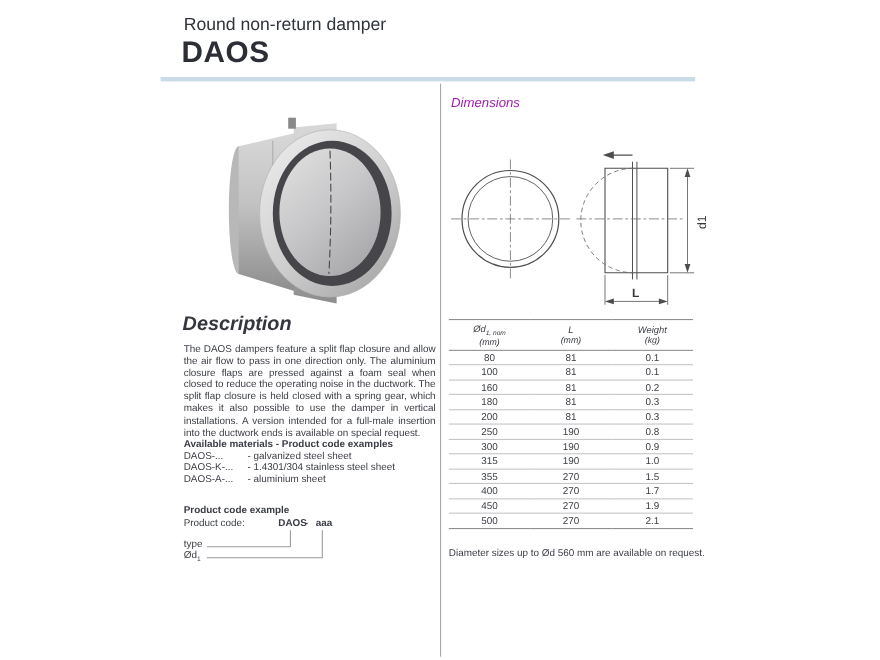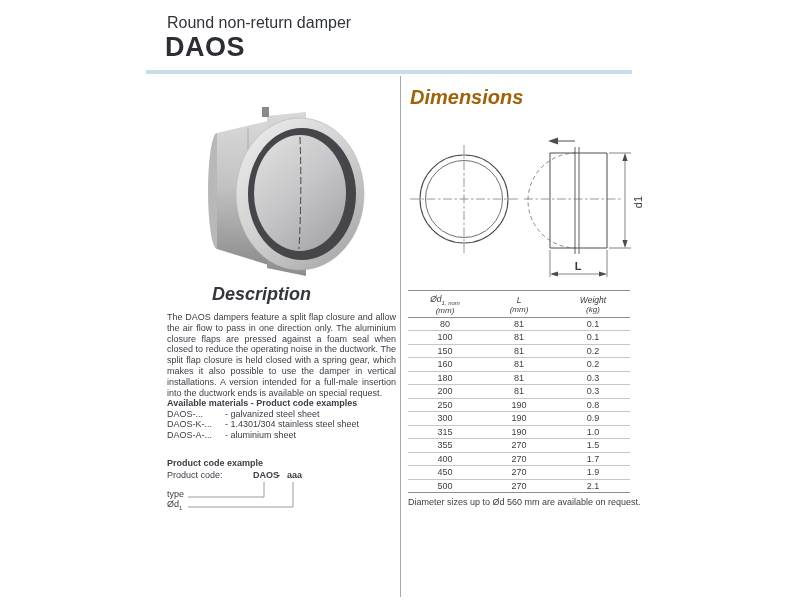--- a/index.html
+++ b/index.html
@@ -7,41 +7,41 @@
     position:relative; width:696px; height:600px; background:#ffffff;
     font-family:"Liberation Sans", sans-serif; color:#393c42; overflow:hidden;
   }
   .subtitle { position:absolute; left:167px; top:14px; font-size:16px; color:#2f333a; }
   .title { position:absolute; left:165px; top:32px; font-size:27px; font-weight:800; letter-spacing:0.5px; color:#2b2e35; }
   .blue-rule { position:absolute; left:146px; top:70px; width:486px; height:4px; background:#c9dce8; }
   .v-divider { position:absolute; left:400px; top:76px; width:1px; height:521px; background:#a8a8a8; }
 
   .photo { position:absolute; left:192px; top:98px; }
 
-  .desc-heading { position:absolute; left:166px; top:284px; font-size:18px; font-style:italic; font-weight:bold; color:#33363c;margin-left:46px; }
+  .desc-heading { position:absolute; left:166px; top:284px; font-size:18px; font-style:italic; font-weight:bold; color:#33363c; }
   .desc-text { position:absolute; left:167px; top:312px; width:229px; font-size:9px; line-height:10.8px; text-align:justify; color:#3a3d44; }
 
   .materials { position:absolute; left:167px; top:398px; font-size:9px; line-height:10.6px; color:#3a3d44; }
   .materials-heading { font-weight:bold; }
   .material-row { display:flex; }
   .material-code { width:58px; flex:none; }
 
   .pcode { position:absolute; left:167px; top:458px; font-size:9px; color:#3a3d44; }
   .pcode-heading { font-weight:bold; }
   .pcode-line { position:relative; margin-top:2px; height:11px; width:230px; }
   .pcode-label { position:absolute; left:0; top:0; }
   .pcode-type { position:absolute; left:86px; top:0; font-weight:bold; }
   .pcode-sep  { position:absolute; left:110px; top:0; font-weight:bold; }
   .pcode-size { position:absolute; left:120px; top:0; font-weight:bold; }
 
   .callout-label-1 { position:absolute; left:167px; top:489px; font-size:9px; color:#3a3d44; }
   .callout-label-2 { position:absolute; left:167px; top:499px; font-size:9px; color:#3a3d44; }
   .callout-lines { position:absolute; left:167px; top:478px; }
 
-  .dim-heading { position:absolute; left:410px; top:86px; font-size:20px; font-style:italic; font-weight:bold; color:#a16207; }
+  .dim-heading { position:absolute; left:410px; top:86px; font-size:12px; font-style:italic; font-weight:normal; color:#a21caf; }
   .drawing { position:absolute; left:408px; top:118px; }
   .dwg-text { font-size:11px; fill:#35383e; }
 
   .dim-table { position:absolute; left:408px; top:290px; width:222px; border-collapse:collapse; table-layout:fixed; border-top:1px solid #8f8f8f; }
   .dim-table th { font-weight:normal; font-style:italic; font-size:8.5px; color:#3a3d44; text-align:center; padding:3px 0 2px 0; }
   .dim-table thead tr { border-bottom:1px solid #8f8f8f; }
   .dim-table tbody tr { border-bottom:1px solid #c6c6c6;margin-top:23px; }
   .dim-table tbody tr:last-child { border-bottom:1px solid #8f8f8f; }
   .dim-table td { font-size:9px; color:#3a3d44; text-align:center; padding:0; height:12.5px; line-height:12.5px; }
   .th-unit { display:block; font-size:8px; }
@@ -194,25 +194,20 @@
           <td>80</td>
           <td>81</td>
           <td>0.1</td>
         </tr>
         <tr>
           <td>100</td>
           <td>81</td>
           <td>0.1</td>
         </tr>
         <tr>
-          <td>150</td>
-          <td>81</td>
-          <td>0.2</td>
-        </tr>
-        <tr>
           <td>160</td>
           <td>81</td>
           <td>0.2</td>
         </tr>
         <tr>
           <td>180</td>
           <td>81</td>
           <td>0.3</td>
         </tr>
         <tr>

